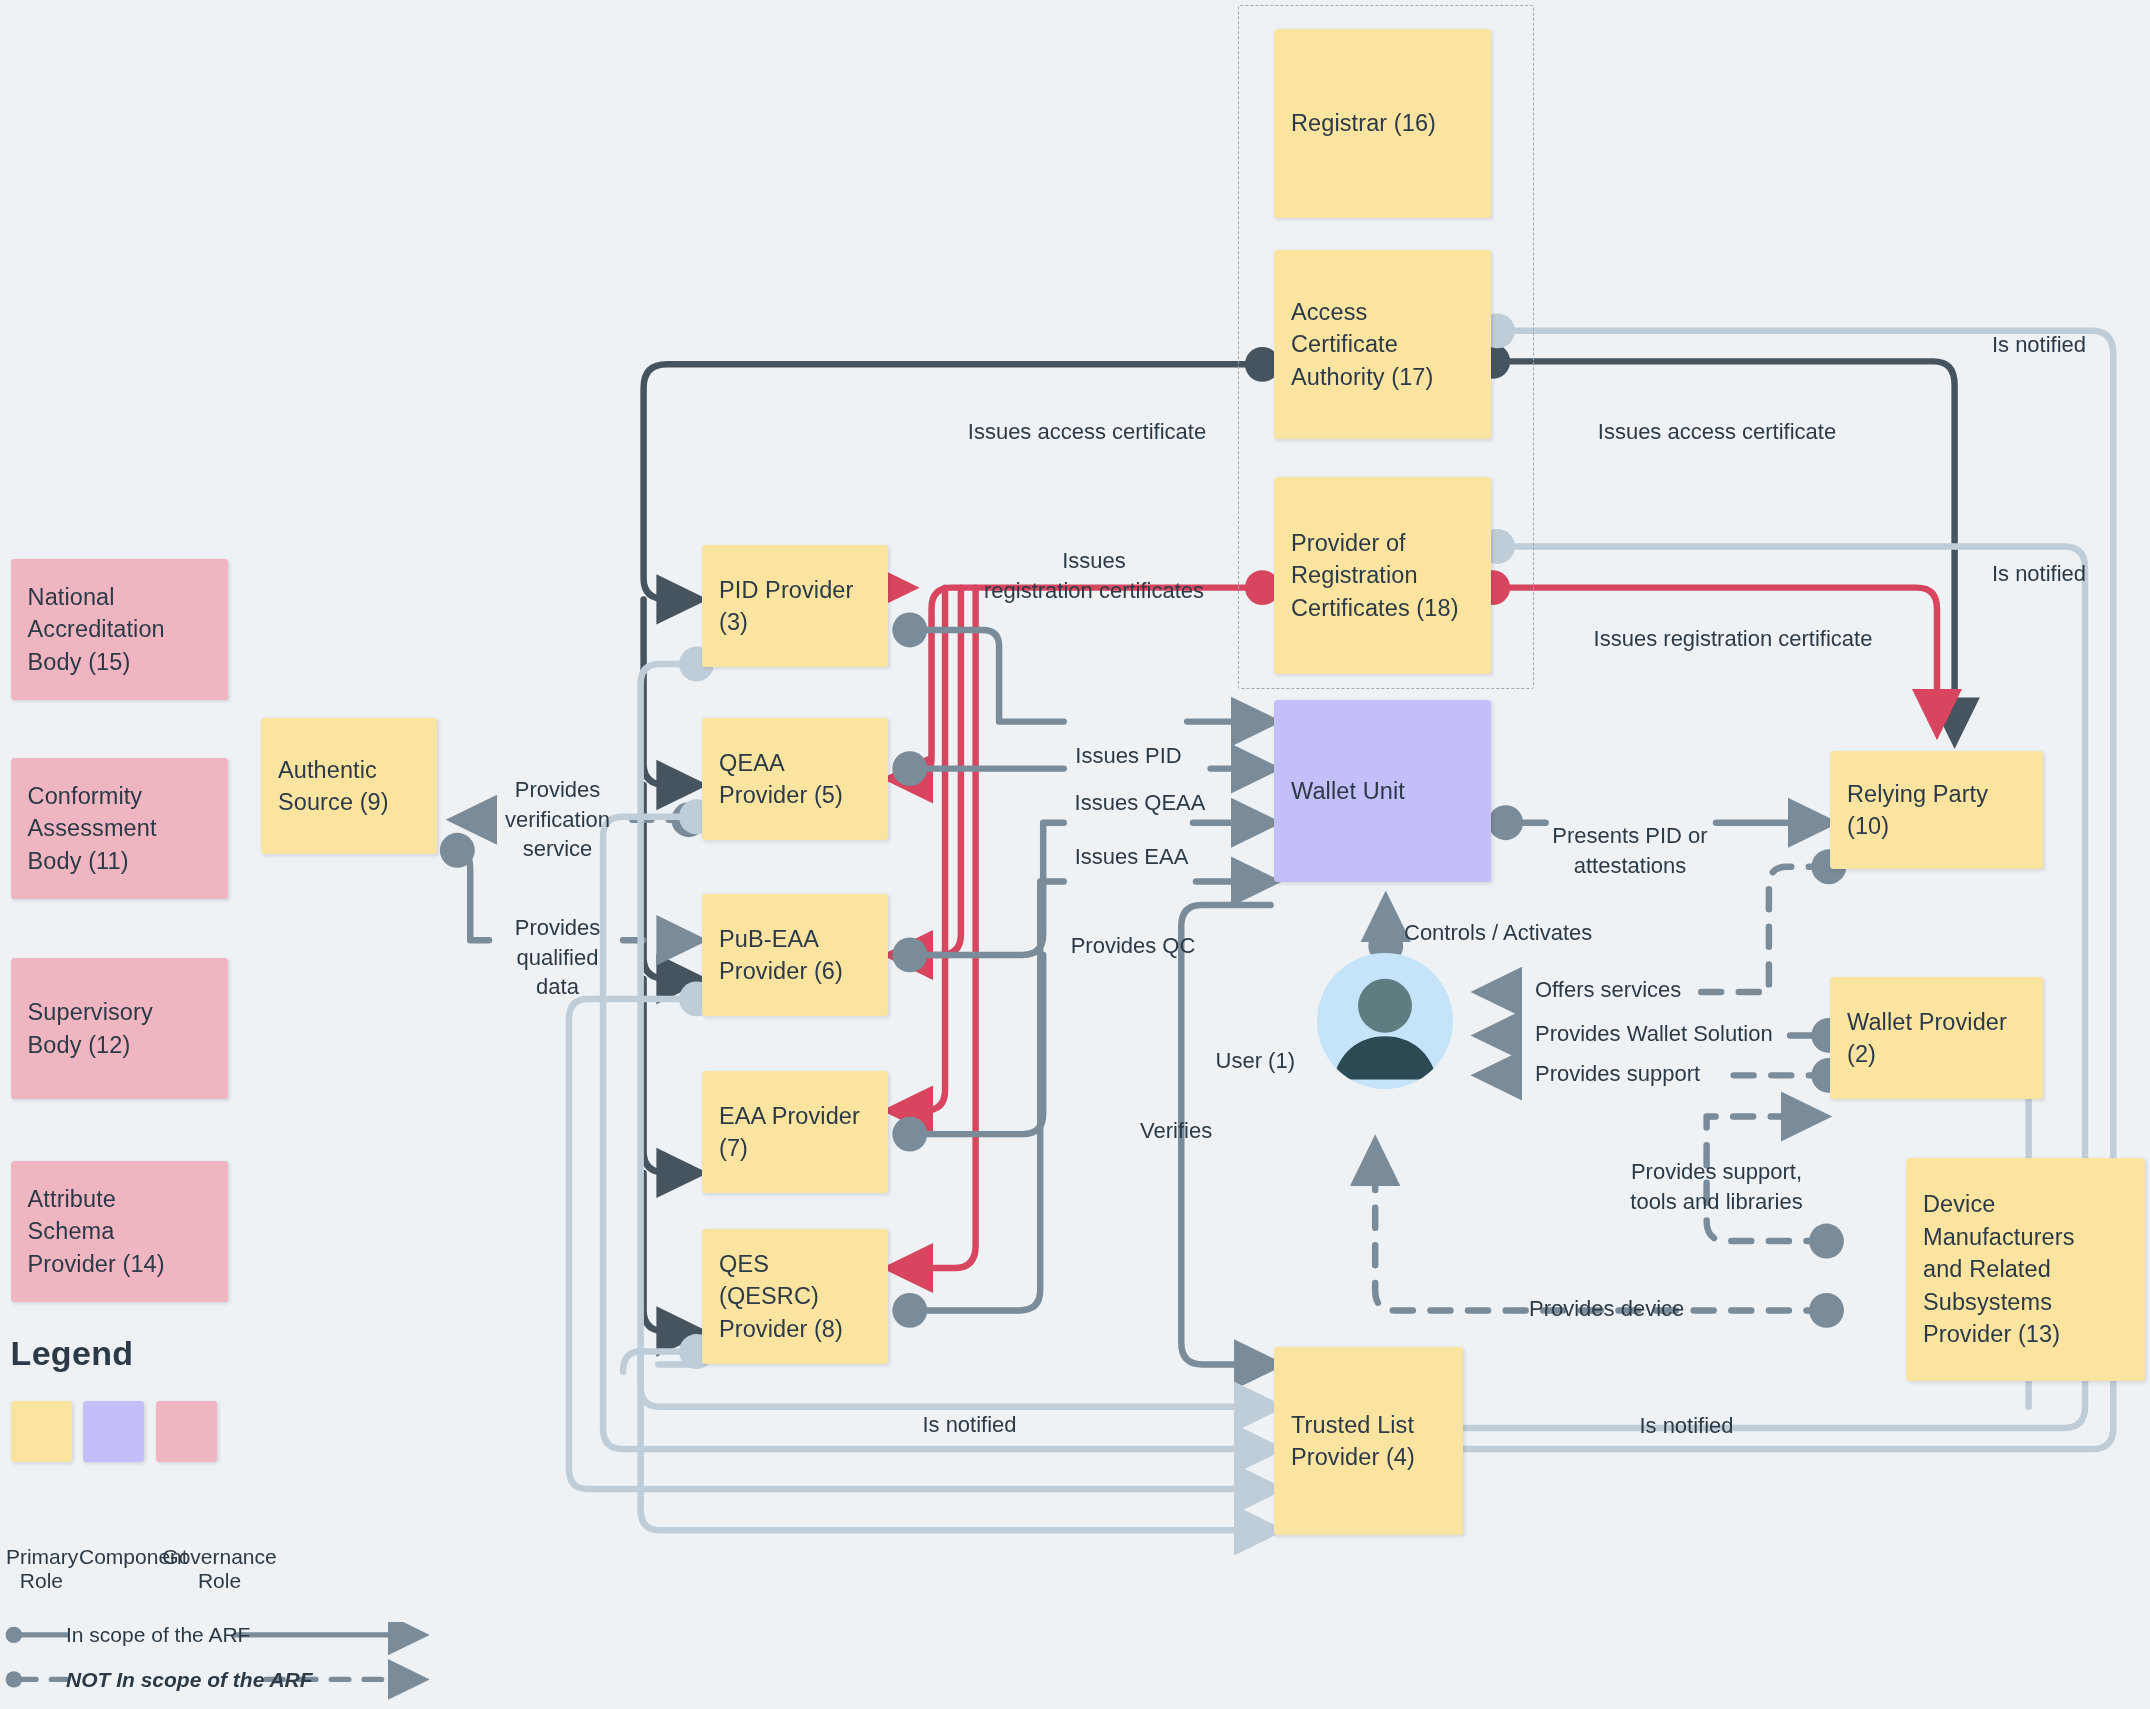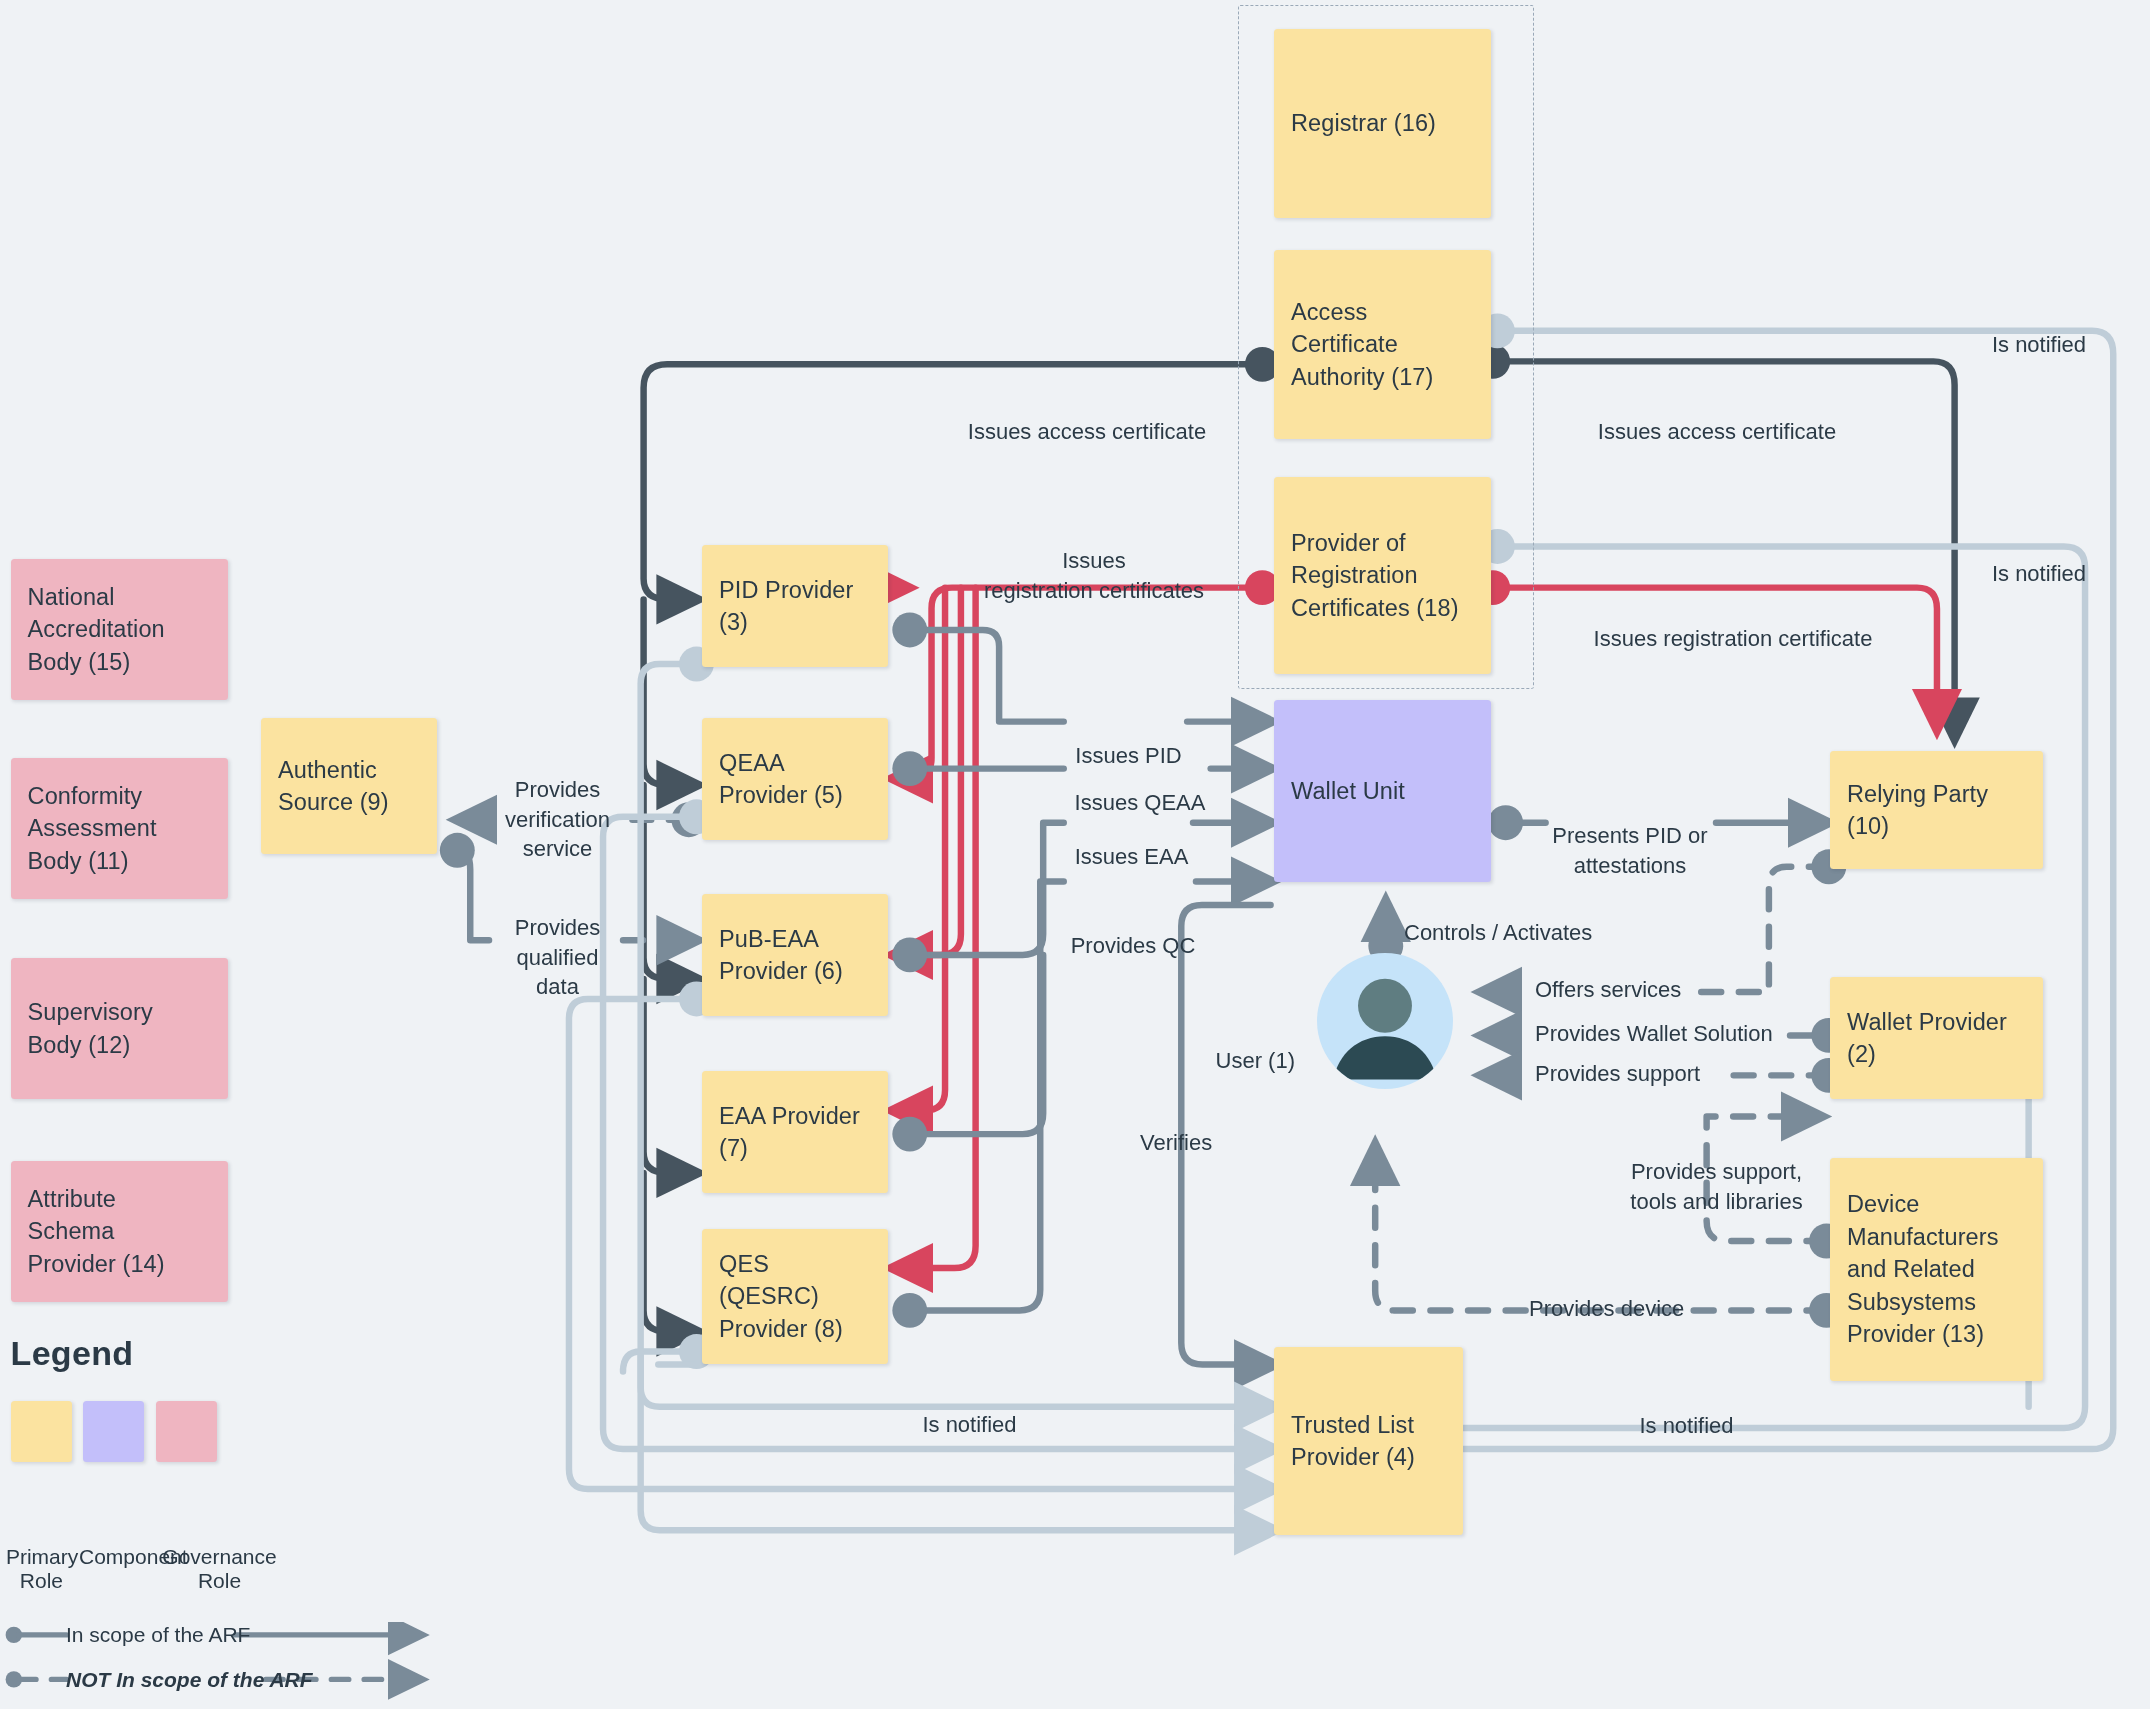--- a/index.html
+++ b/index.html
@@ -202,21 +202,21 @@
   </div>
 
   <div class="node prim" style="left:1830px;top:751px;width:213px;height:118px;">
     <span class="txt" style="white-space: pre-line;">Relying Party
 (10)</span>
   </div>
   <div class="node prim" style="left:1830px;top:977px;width:213px;height:122px;">
     <span class="txt" style="white-space: pre-line;">Wallet Provider
 (2)</span>
   </div>
-  <div class="node prim" style="left:1830px;top:1158px;width:213px;height:223px;">
+  <div class="node prim" style="left:1906px;top:1158px;width:239px;height:223px;">
     <span class="txt" style="white-space: pre-line;">Device
 Manufacturers
 and Related
 Subsystems
 Provider (13)</span>
   </div>
 
   <div class="node prim" style="left:1274px;top:1347px;width:189px;height:188px;">
     <span class="txt" style="white-space: pre-line;">Trusted List
 Provider (4)</span>
@@ -258,21 +258,21 @@
   <div class="lbl c" style="left:1065px;top:705px;width:127px;">Issues PID</div>
   <div class="lbl c" style="left:1065px;top:752px;width:150px;">Issues QEAA</div>
   <div class="lbl c" style="left:1065px;top:806px;width:133px;">Issues EAA</div>
   <div class="lbl c" style="left:1065px;top:895px;width:136px;">Provides QC</div>
 
   <div class="lbl c" style="left: 1536px; top: 785px; width: 188px; white-space: pre-line;">Presents PID or
 attestations</div>
 
   <div class="lbl" style="left:1404px;top:918px;width:259px;">Controls / Activates</div>
 
-  <div class="lbl" style="left:1140px;top:1116px;width:141px;margin-top:12px;">Verifies</div>
+  <div class="lbl" style="left:1140px;top:1116px;width:141px;">Verifies</div>
 
   <div class="lbl" style="left:1535px;top:975px;width:200px;">Offers services</div>
   <div class="lbl" style="left:1535px;top:1019px;width:306px;">Provides Wallet Solution</div>
   <div class="lbl" style="left:1535px;top:1059px;width:235px;">Provides support</div>
 
   <div class="lbl c" style="left: 1602px; top: 1121px; width: 229px; white-space: pre-line;">Provides support,
 tools and libraries</div>
 
   <div class="lbl" style="left:1529px;top:1294px;width:235px;">Provides device</div>
 

